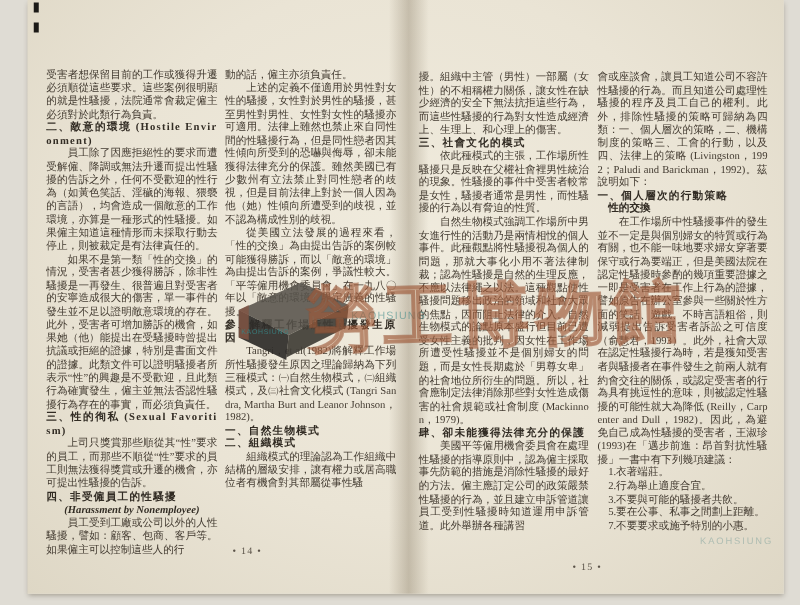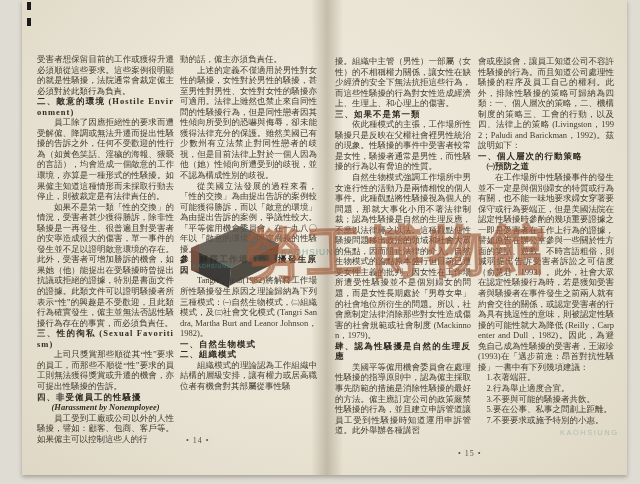--- a/index.html
+++ b/index.html
@@ -67,30 +67,30 @@
       <div class="blk p">上述的定義不僅適用於男性對女性的騷擾，女性對於男性的騷擾，甚至男性對男性、女性對女性的騷擾亦可適用。法律上雖然也禁止來自同性間的性騷擾行為，但是同性戀者因其性傾向所受到的恐嚇與侮辱，卻未能獲得法律充分的保護。雖然美國已有少數州有立法禁止對同性戀者的歧視，但是目前法律上對於一個人因為他（她）性傾向所遭受到的歧視，並不認為構成性別的歧視。</div>
       <div class="blk p">從美國立法發展的過程來看，「性的交換」為由提出告訴的案例較可能獲得勝訴，而以「敵意的環境」為由提出告訴的案例，爭議性較大。「平等僱用機會委員會」在一九八〇年以「敵意的環境」界定廣義的性騷擾。</div>
       <div class="blk h">參、解釋工作場所性騷擾發生原因</div>
       <div class="blk p">Tangri，et al(1982)將解釋工作場所性騷擾發生原因之理論歸納為下列三種模式：㈠自然生物模式，㈡組織模式，及㈢社會文化模式 (Tangri Sandra, Martha Burt and Leanor Johnson，1982)。</div>
       <div class="blk h">一、自然生物模式</div>
       <div class="blk h">二、組織模式</div>
       <div class="blk p">組織模式的理論認為工作組織中結構的層級安排，讓有權力或居高職位者有機會對其部屬從事性騷</div>
     </div>
   <div class="col" id="col2">
       <div class="blk cont">擾。組織中主管（男性）一部屬（女性）的不相稱權力關係，讓女性在缺少經濟的安全下無法抗拒這些行為，而這些性騷擾的行為對女性造成經濟上、生理上、和心理上的傷害。</div>
-      <div class="blk h">三、如果不是第一類</div>
+      <div class="blk h">三、社會文化的模式</div>
       <div class="blk p">依此種模式的主張，工作場所性騷擾只是反映在父權社會裡男性統治的現象。性騷擾的事件中受害者較常是女性，騷擾者通常是男性，而性騷擾的行為以有脅迫的性質。</div>
       <div class="blk p">自然生物模式強調工作場所中男女進行性的活動乃是兩情相悅的個人事件。此種觀點將性騷擾視為個人的問題，那就大事化小用不著法律制裁；認為性騷擾是自然的生理反應，不應以法律繩之以法。這種觀點使性騷擾問題移出政治的領域和社會大眾的焦點，因而阻止法律的介入。自然生物模式的論點原本盛行但目前已遭受女性主義的批判，因女性在工作場所遭受性騷擾並不是個別婦女的問題，而是女性長期處於「男尊女卑」的社會地位所衍生的問題。所以，社會應制定法律消除那些對女性造成傷害的社會規範或社會制度 (Mackinnon，1979)。</div>
-      <div class="blk h">肆、認為性騷擾是自然的生理反應</div>
+      <div class="blk h">肆、卻未能獲得法律充分的保護</div>
       <div class="blk p">美國平等僱用機會委員會在處理性騷擾的指導原則中，認為僱主採取事先防範的措施是消除性騷擾的最好的方法。僱主應訂定公司的政策嚴禁性騷擾的行為，並且建立申訴管道讓員工受到性騷擾時知道運用申訴管道。此外舉辦各種講習</div>
     </div>
   <div class="col" id="col3">
       <div class="blk cont">會或座談會，讓員工知道公司不容許性騷擾的行為。而且知道公司處理性騷擾的程序及員工自己的權利。此外，排除性騷擾的策略可歸納為四類：一、個人層次的策略，二、機構制度的策略三、工會的行動，以及四、法律上的策略 (Livingston，1992；Paludi and Barickman，1992)。茲說明如下：</div>
       <div class="blk h">一、個人層次的行動策略</div>
-      <div class="blk h2">㈠預防之道</div>
+      <div class="blk h2">性的交換</div>
       <div class="blk p">在工作場所中性騷擾事件的發生並不一定是與個別婦女的特質或行為有關，也不能一味地要求婦女穿著要保守或行為要端正，但是美國法院在認定性騷擾時參酌的幾項重要證據之一即是受害者在工作上行為的證據，譬如原告在辦公室參與一些關於性方面的笑話、遊戲、不時言語粗俗，則減弱提出告訴受害者訴訟之可信度（俞慧君，1993）。此外，社會大眾在認定性騷擾行為時，若是獲知受害者與騷擾者在事件發生之前兩人就有約會交往的關係，或認定受害者的行為具有挑逗性的意味，則被認定性騷擾的可能性就大為降低 (Reilly，Carpenter and Dull，1982)。因此，為避免自己成為性騷擾的受害者，王淑珍(1993)在「邁步前進：昂首對抗性騷擾」一書中有下列幾項建議：</div>
       <div class="blk li">1.衣著端莊。</div>
       <div class="blk li">2.行為舉止適度合宜。</div>
       <div class="blk li">3.不要與可能的騷擾者共飲。</div>
       <div class="blk li">5.要在公事、私事之間劃上距離。</div>
       <div class="blk li">7.不要要求或施予特別的小惠。</div>
     </div>
 
   <div class="page-num" id="pn-left">• 14 •</div>
   <div class="page-num" id="pn-right">• 15 •</div>

